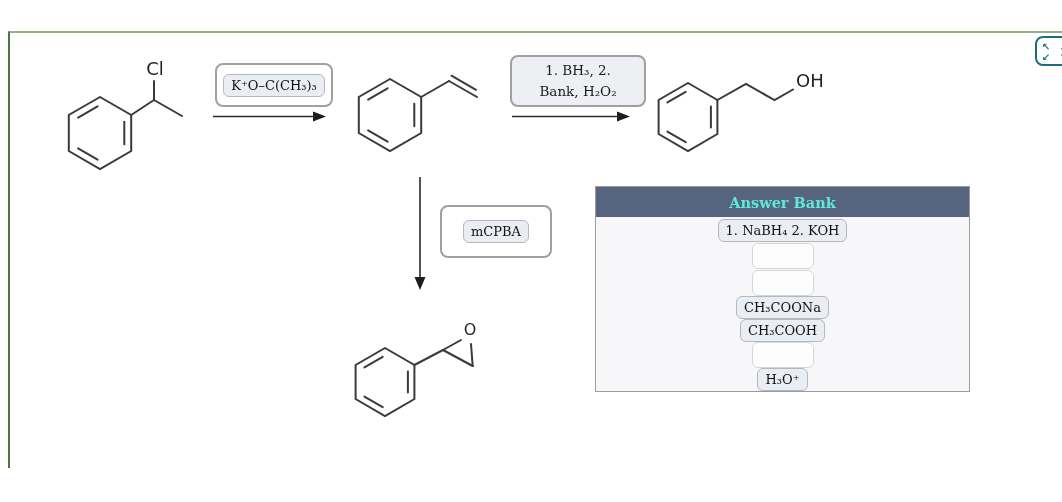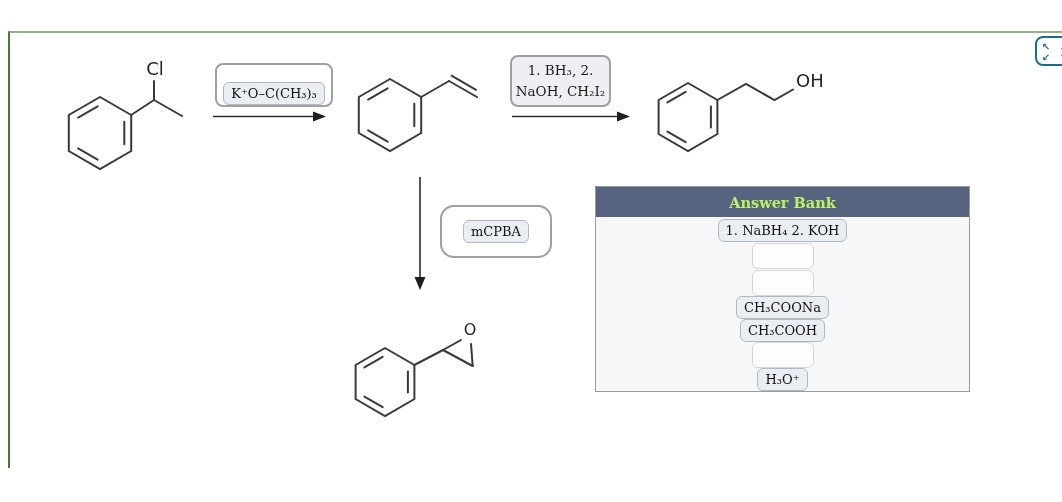--- a/index.html
+++ b/index.html
@@ -33,21 +33,21 @@
 
   .dropzone{position:absolute;border:2px solid var(--c-box-border);border-radius:8px;
             background:#fff;display:flex;align-items:center;justify-content:center;}
   .chip{background:var(--c-chip-bg);border:1px solid var(--c-chip-border);border-radius:6px;
         padding:3px 7px;font-size:13px;white-space:nowrap;color:#111;}
   .dropzone.filled-zone{background:#edeff3;flex-direction:column;
         font-size:13.5px;line-height:21px;text-align:center;}
 
   .bank{position:absolute;left:595px;top:186px;width:375px;height:206px;
         border:1px solid #9b9b9b;background:var(--c-bank-bg);}
-  .bank-header{height:30px;background:var(--c-header);color:#bef264;
+  .bank-header{height:30px;background:var(--c-header);color:#5eead4;
                display:flex;align-items:center;justify-content:center;
                font-size:14.5px;font-weight:bold;}
   .bank-grid{position:absolute;left:0;right:0;top:30px;bottom:0;
              display:grid;grid-template-columns:1fr;grid-template-rows:1fr 1fr 1fr;
              align-items:center;justify-items:center;}
   .bank-slot{width:62px;height:26px;background:#fdfdfd;border:1px solid #d6d6d8;border-radius:6px;}
 </style>
 </head>
 <body>
 
@@ -71,37 +71,37 @@
     <line x1="99" y1="55" x2="127" y2="71"></line>
     <line x1="99" y1="55" x2="99" y2="36"></line>
     <text x="100" y="30" text-anchor="middle" font-size="18">Cl</text>
   </svg>
 
   <svg class="arrow" style="position:absolute;left:213px;top:109px" width="115" height="15" viewBox="0 0 115 15">
     <line x1="0" y1="7.5" x2="100" y2="7.5"></line>
     <polygon points="100,2.5 113,7.5 100,12.5"></polygon>
   </svg>
 
-  <div class="dropzone" style="left:215px;top:63px;width:118px;height:44px;align-items:flex-end;">
+  <div class="dropzone" style="left:215px;top:63px;width:118px;height:44px;">
     <div class="chip">K⁺O–C(CH₃)₃</div>
   </div>
 
   <svg class="mol" style="left:345px;top:42px" width="150" height="145" viewBox="0 0 150 145">
     <polyline points="45,37 76.2,55 76.2,91 45,109 13.8,91 13.8,55 45,37"></polyline>
     <line x1="69.3" y1="61.8" x2="69.3" y2="84.2"></line>
     <line x1="42.6" y1="99.7" x2="23.1" y2="88.4"></line>
     <line x1="23.1" y1="57.6" x2="42.6" y2="46.3"></line>
     <line x1="76.2" y1="55" x2="104" y2="39"></line>
     <line x1="104" y1="39" x2="132" y2="55"></line>
     <line x1="106.5" y1="33.7" x2="131" y2="47.8"></line>
   </svg>
 
   <div class="dropzone filled-zone">
     <div>1. BH₃, 2.</div>
-    <div>NaOH, CH₂I₂</div>
+    <div>Bank, H₂O₂</div>
   </div>
 
   <svg class="arrow" style="position:absolute;left:512px;top:109px" width="120" height="15" viewBox="0 0 120 15">
     <line x1="0" y1="7.5" x2="105" y2="7.5"></line>
     <polygon points="105,2.5 118,7.5 105,12.5"></polygon>
   </svg>
 
   <svg class="mol" style="left:645px;top:55px" width="200" height="115" viewBox="0 0 200 115">
     <polyline points="43,28 72.4,45 72.4,79 43,96 13.6,79 13.6,45 43,28"></polyline>
     <line x1="65.9" y1="51.4" x2="65.9" y2="72.6"></line>
@@ -109,21 +109,21 @@
     <line x1="22.4" y1="47.4" x2="40.7" y2="36.8"></line>
     <polyline points="72.4,45 101,29 129.5,45 148,34.5"></polyline>
     <text x="151" y="32" text-anchor="start" font-size="18">OH</text>
   </svg>
 
   <svg class="arrow" style="position:absolute;left:411px;top:177px" width="18" height="115" viewBox="0 0 18 115">
     <line x1="9" y1="0" x2="9" y2="100"></line>
     <polygon points="3.5,100 14.5,100 9,113"></polygon>
   </svg>
 
-  <div class="dropzone" style="left:440px;top:205px;width:112px;height:53px;border-radius:14px;">
+  <div class="dropzone" style="left:440px;top:205px;width:112px;height:53px;">
     <div class="chip">mCPBA</div>
   </div>
 
   <svg class="mol" style="left:340px;top:315px" width="160" height="112" viewBox="0 0 160 112">
     <polyline points="45,33 74.4,50 74.4,84 45,101 15.6,84 15.6,50 45,33"></polyline>
     <line x1="67.9" y1="56.4" x2="67.9" y2="77.6"></line>
     <line x1="42.7" y1="92.2" x2="24.4" y2="81.6"></line>
     <line x1="24.4" y1="52.4" x2="42.7" y2="41.8"></line>
     <line x1="74.4" y1="50" x2="103" y2="35"></line>
     <line x1="103" y1="35" x2="132.7" y2="51"></line>
@@ -142,14 +142,14 @@
       <div class="chip">CH₃COOH</div>
       <div class="bank-slot"></div>
       <div class="chip">H₃O⁺</div>
     </div>
   </div>
 
 </div>
 
 <style>
   
-  .filled-zone{left:510px;top:55px;width:101px;height:52px;}
+  .filled-zone{left:510px;top:55px;width:136px;height:52px;}
 </style>
 
 </body></html>

